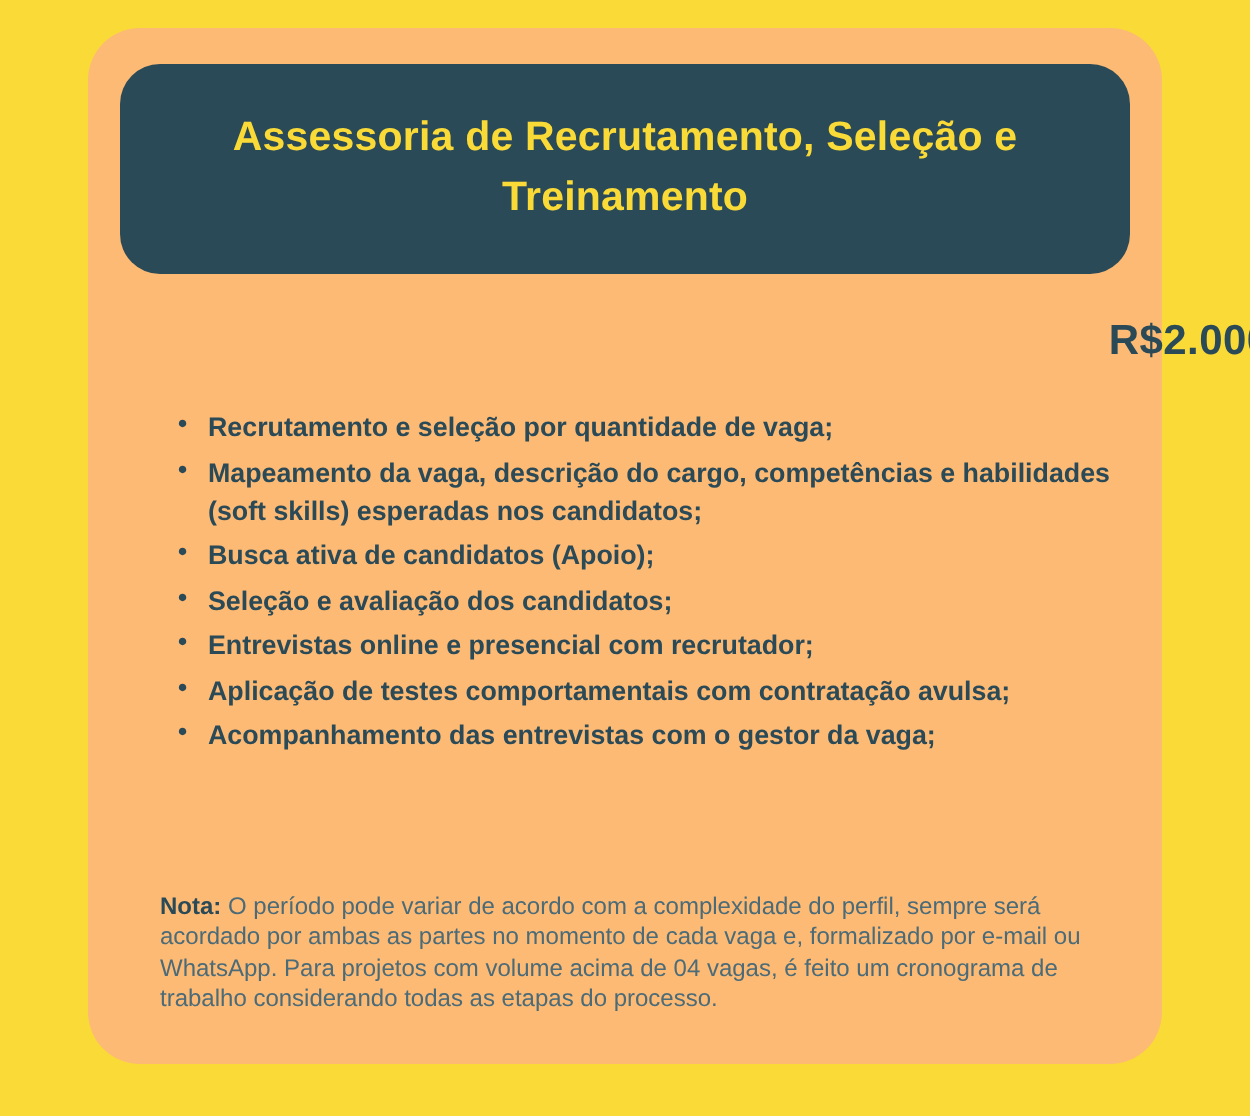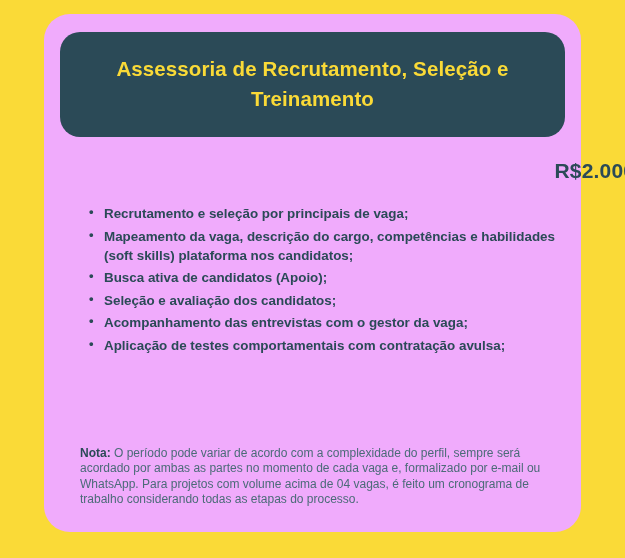--- a/index.html
+++ b/index.html
@@ -12,21 +12,21 @@
     background: #fada37;
     font-family: "Liberation Sans", sans-serif;
     overflow: hidden;
   }
   .card {
     position: absolute;
     left: 44px;
     top: 14px;
     width: 537px;
     height: 518px;
-    background: #f0abfc;
+    background: #fdba74;
     border-radius: 26px;
     box-sizing: border-box;
   }
   .header {
     position: absolute;
     left: 16px;
     top: 18px;
     width: 505px;
     background: #2b4a57;
     border-radius: 20px;
@@ -97,25 +97,26 @@
 
 <div class="card">
 
   <div class="header">
     <div class="header-title">Assessoria de Recrutamento, Seleção e Treinamento</div>
   </div>
 
   <div class="price">R$2.000,00</div>
 
   <ul class="items">
-    <li>Recrutamento e seleção por principais de vaga;</li>
-    <li>Mapeamento da vaga, descrição do cargo, competências e habilidades (soft skills) plataforma nos candidatos;</li>
+    <li>Recrutamento e seleção por quantidade de vaga;</li>
+    <li>Mapeamento da vaga, descrição do cargo, competências e habilidades (soft skills) esperadas nos candidatos;</li>
     <li>Busca ativa de candidatos (Apoio);</li>
     <li>Seleção e avaliação dos candidatos;</li>
+    <li>Entrevistas online e presencial com recrutador;</li>
+    <li>Aplicação de testes comportamentais com contratação avulsa;</li>
     <li>Acompanhamento das entrevistas com o gestor da vaga;</li>
-    <li>Aplicação de testes comportamentais com contratação avulsa;</li>
   </ul>
 
   <div class="note">
     <b>Nota:</b><span> O período pode variar de acordo com a complexidade do perfil, sempre será acordado por ambas as partes no momento de cada vaga e, formalizado por e-mail ou WhatsApp. Para projetos com volume acima de 04 vagas, é feito um cronograma de trabalho considerando todas as etapas do processo.</span>
   </div>
 
 </div>
 
 </body></html>

